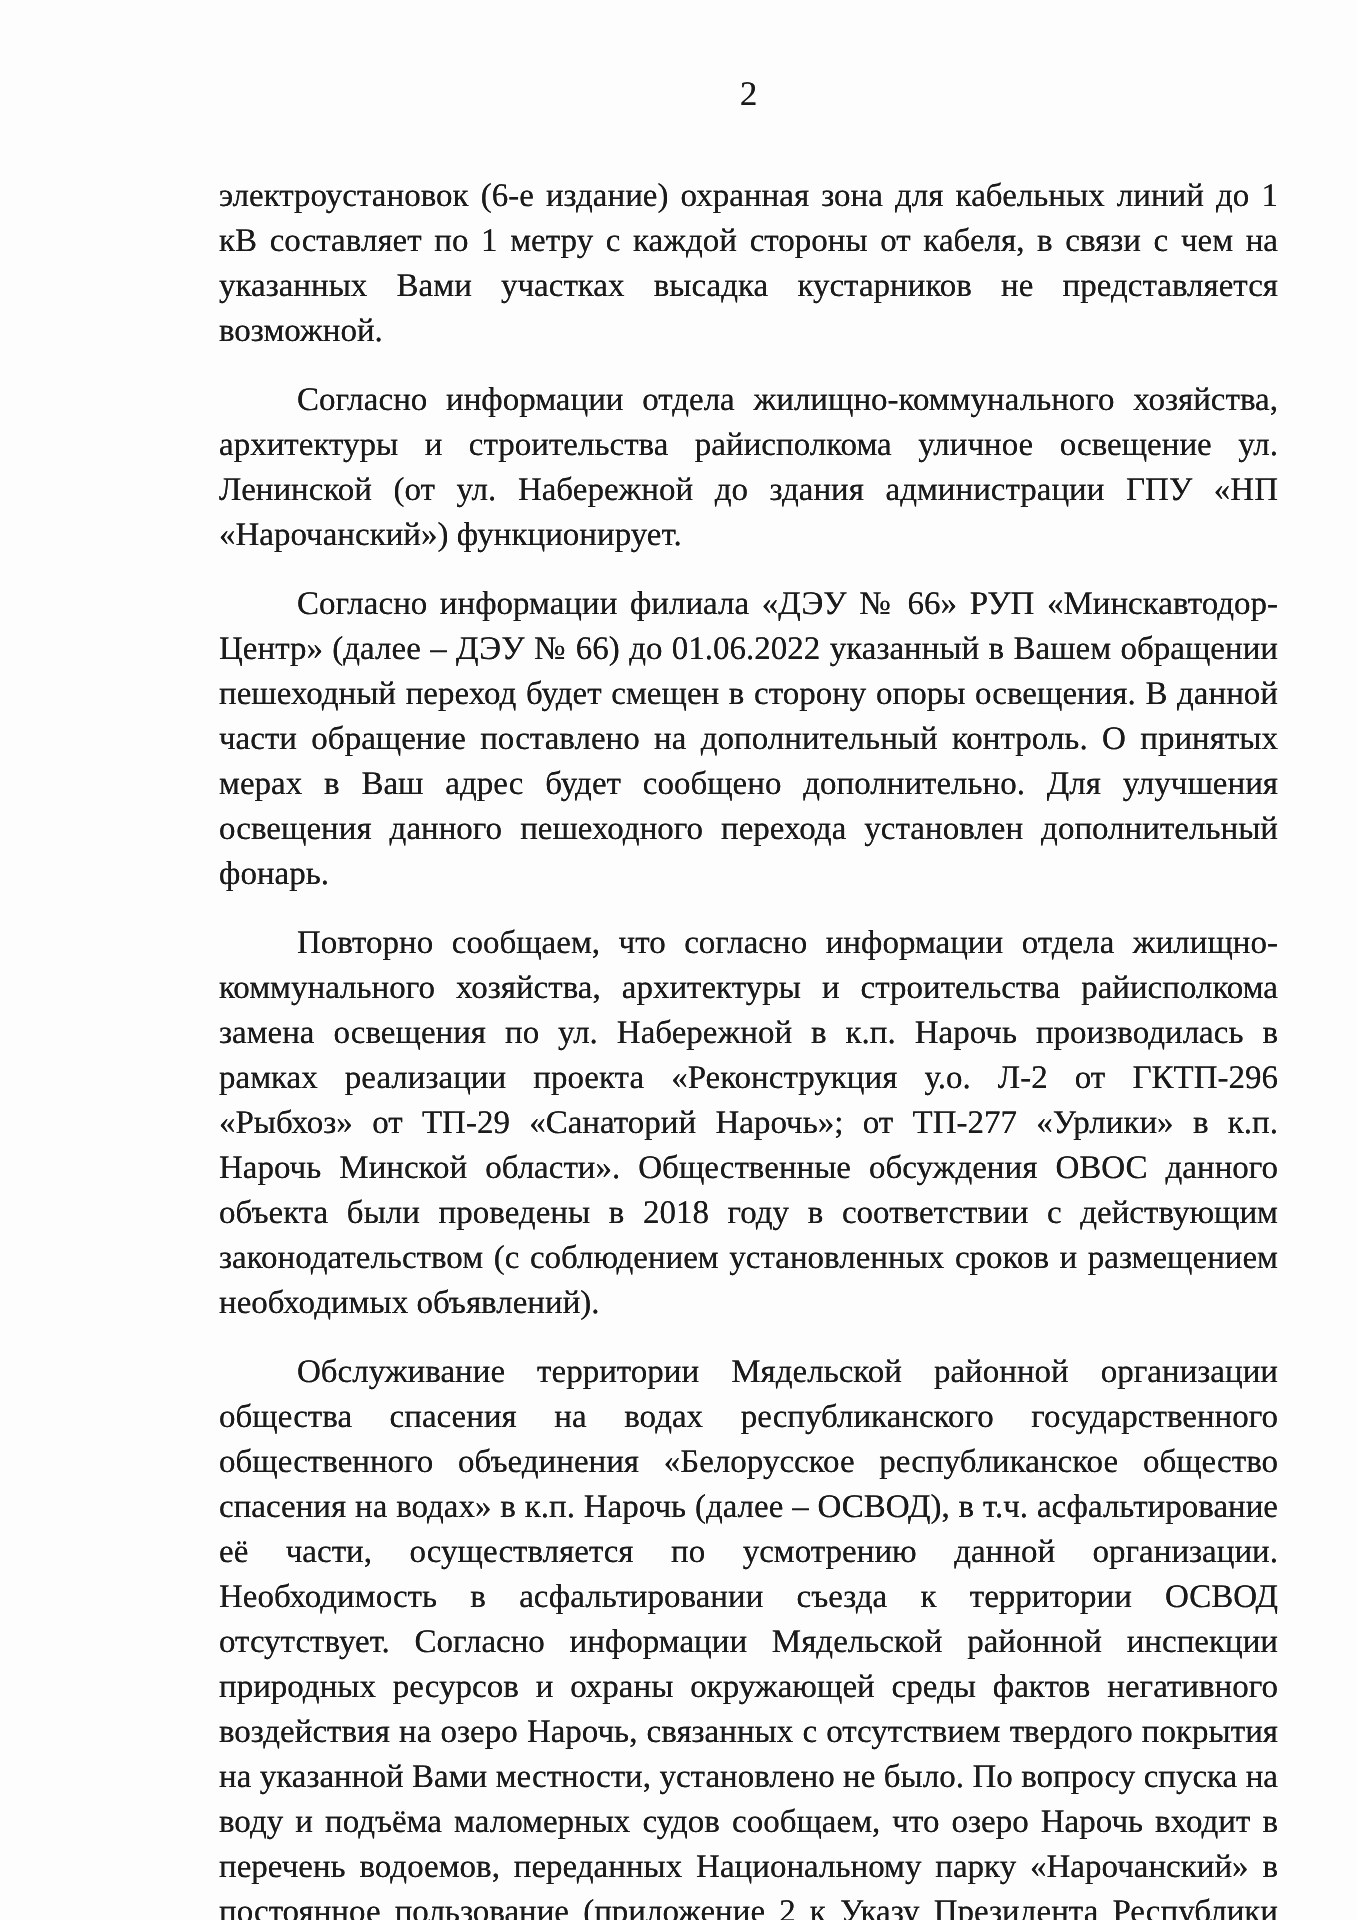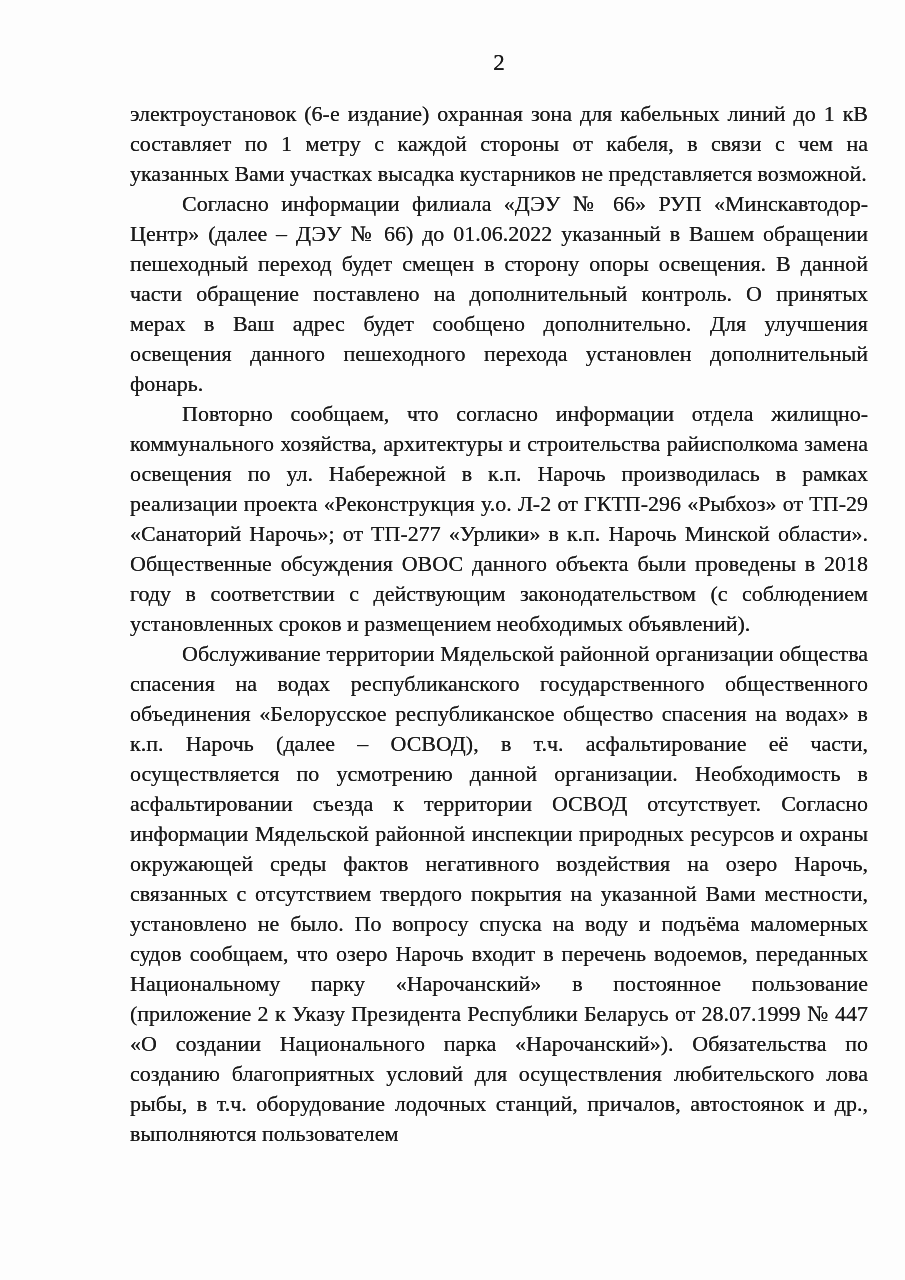--- a/index.html
+++ b/index.html
@@ -30,33 +30,34 @@
     position: absolute;
     top: 99px;
     left: 130px;
     width: 738px;
     font-size: 22px;
     line-height: 30px;
     text-align: justify;
     text-shadow: 0 0 0.4px currentColor;
   }
   .body-text p {
-    margin: 0;
+    margin: 16px;
     padding: 0;
     text-indent: 52px;
   }
   .body-text p.continuation {
     text-indent: 0;
   }
 </style>
 </head>
 <body>
 
 <div class="page">
   <div class="page-number">2</div>
 
   <div class="body-text">
     <p class="continuation">электроустановок (6-е издание) охранная зона для кабельных линий до 1 кВ составляет по 1 метру с каждой стороны от кабеля, в связи с чем на указанных Вами участках высадка кустарников не представляется возможной.</p>
+    <p>Согласно информации отдела жилищно-коммунального хозяйства, архитектуры и строительства райисполкома уличное освещение ул. Ленинской (от ул. Набережной до здания администрации ГПУ «НП «Нарочанский») функционирует.</p>
     <p>Согласно информации филиала «ДЭУ № 66» РУП «Минскавтодор-Центр» (далее – ДЭУ № 66) до 01.06.2022 указанный в Вашем обращении пешеходный переход будет смещен в сторону опоры освещения. В данной части обращение поставлено на дополнительный контроль. О принятых мерах в Ваш адрес будет сообщено дополнительно. Для улучшения освещения данного пешеходного перехода установлен дополнительный фонарь.</p>
     <p>Повторно сообщаем, что согласно информации отдела жилищно-коммунального хозяйства, архитектуры и строительства райисполкома замена освещения по ул. Набережной в к.п. Нарочь производилась в рамках реализации проекта «Реконструкция у.о. Л-2 от ГКТП-296 «Рыбхоз» от ТП-29 «Санаторий Нарочь»; от ТП-277 «Урлики» в к.п. Нарочь Минской области». Общественные обсуждения ОВОС данного объекта были проведены в 2018 году в соответствии с действующим законодательством (с соблюдением установленных сроков и размещением необходимых объявлений).</p>
     <p>Обслуживание территории Мядельской районной организации общества спасения на водах республиканского государственного общественного объединения «Белорусское республиканское общество спасения на водах» в к.п. Нарочь (далее – ОСВОД), в т.ч. асфальтирование её части, осуществляется по усмотрению данной организации. Необходимость в асфальтировании съезда к территории ОСВОД отсутствует. Согласно информации Мядельской районной инспекции природных ресурсов и охраны окружающей среды фактов негативного воздействия на озеро Нарочь, связанных с отсутствием твердого покрытия на указанной Вами местности, установлено не было. По вопросу спуска на воду и подъёма маломерных судов сообщаем, что озеро Нарочь входит в перечень водоемов, переданных Национальному парку «Нарочанский» в постоянное пользование (приложение 2 к Указу Президента Республики Беларусь от 28.07.1999 № 447 «О создании Национального парка «Нарочанский»). Обязательства по созданию благоприятных условий для осуществления любительского лова рыбы, в т.ч. оборудование лодочных станций, причалов, автостоянок и др., выполняются пользователем</p>
   </div>
 </div>
 
 </body></html>

